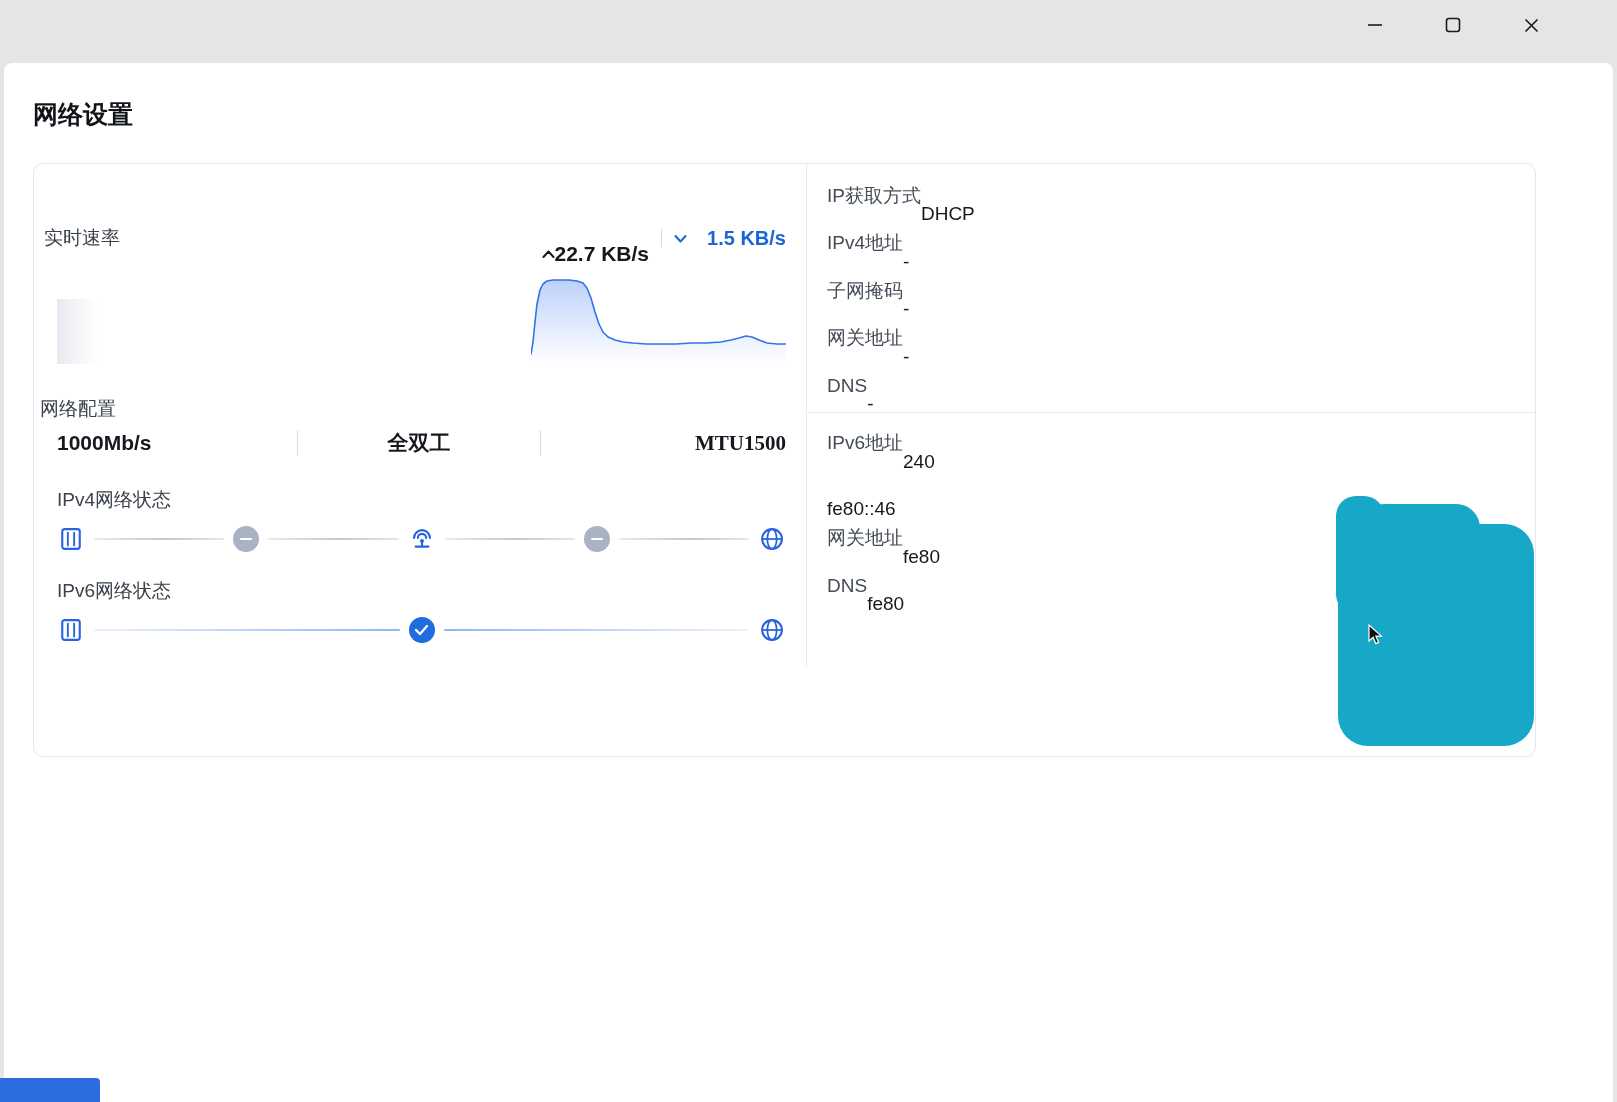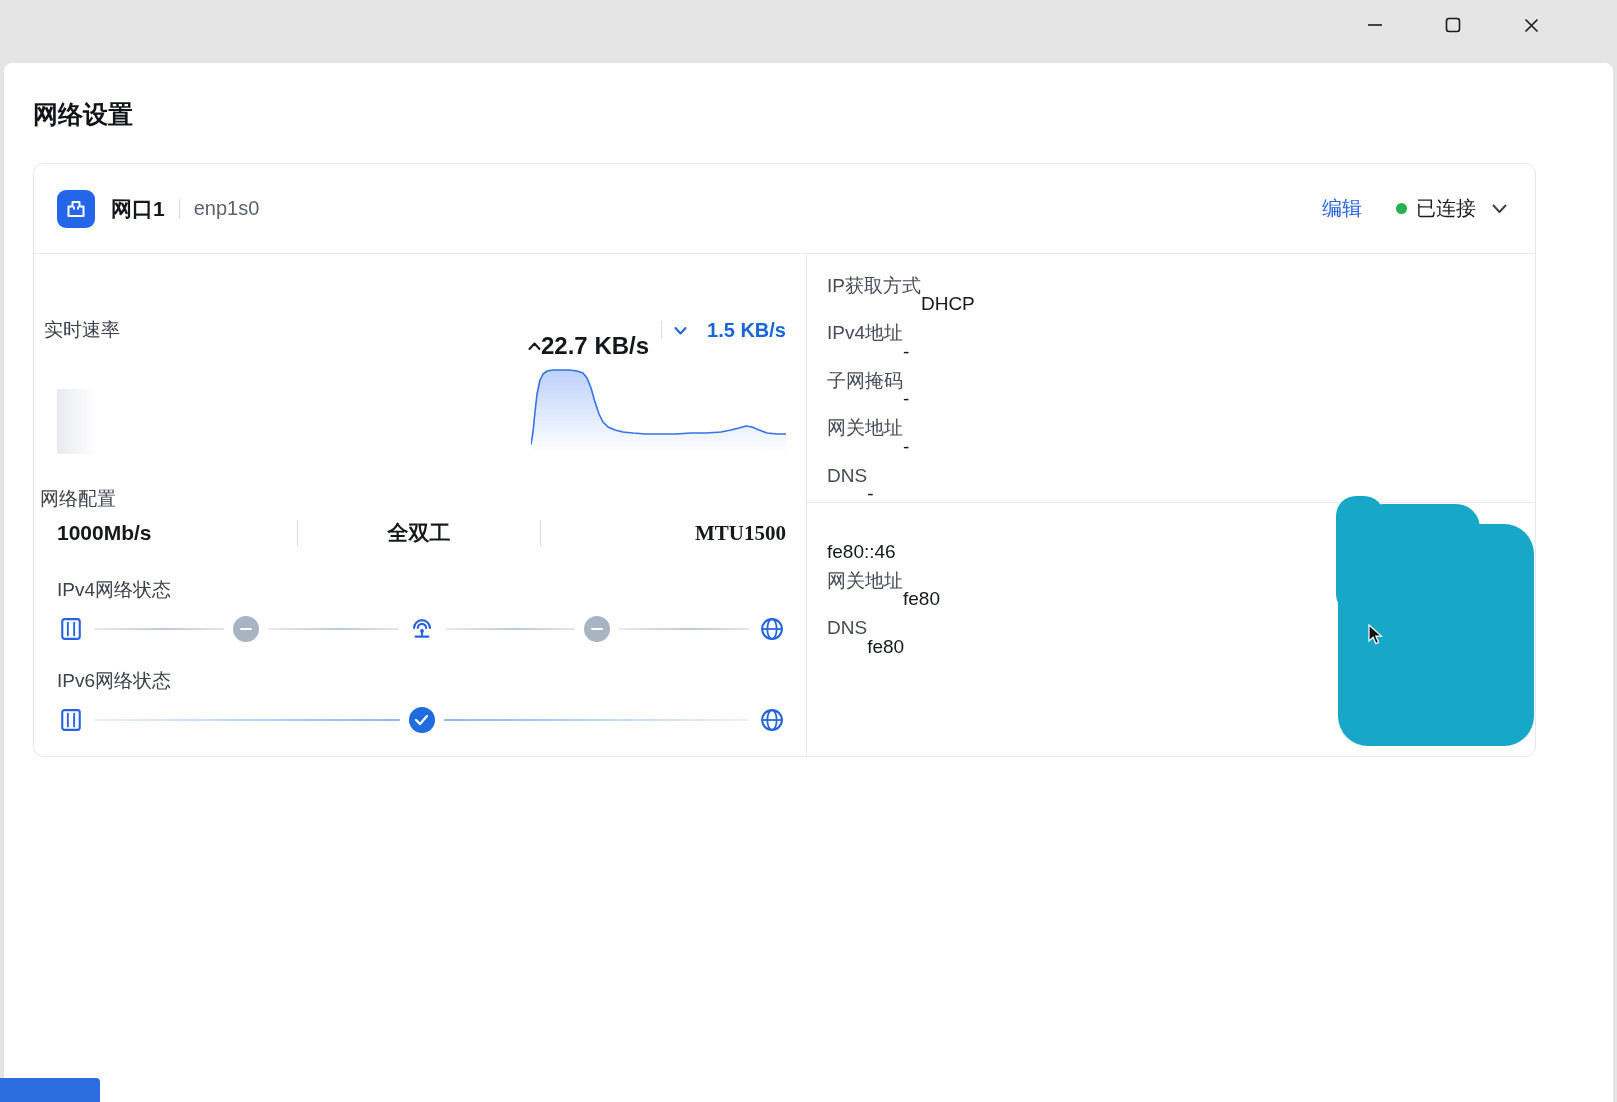--- a/index.html
+++ b/index.html
@@ -30,21 +30,21 @@
   .status-text { font-size:20px; color:#191d24; }
   .status .chev { margin-left:7px; }
 
   .card-body { position:relative; height:503px; }
 
   
   .left-panel { position:absolute; left:0; top:0; width:772px; height:503px; }
   .rt-row { position:absolute; top:46px; left:10px; right:20px; display:flex; align-items:center; justify-content:space-between; }
   .panel-label { font-size:19px; color:#3c424c; }
   .speeds { display:flex; align-items:center; gap:12px; }
-  .speed-up { display:flex; align-items:center; font-size:24px; font-weight:700; color:#14171c;margin-top:32px; }
+  .speed-up { display:flex; align-items:center; font-size:21px; font-weight:700; color:#14171c;margin-top:32px; }
   .speed-down { display:flex; align-items:center; gap:20px; font-size:20px; font-weight:700; color:#1a66d9; }
   .speed-sep { width:1px; height:18px; background:#d8dce2; }
 
   .chart-ghost { position:absolute; left:23px; top:135px; width:40px; height:65px;
     background:linear-gradient(90deg,#e7eaef 0%, rgba(231,234,239,0) 100%); }
   .spark { position:absolute; left:497px; top:112px; }
 
   .cfg-label { position:absolute; top:232px; left:6px; }
   .config-row { position:absolute; top:262px; left:23px; right:20px; height:34px; display:flex; align-items:center; }
   .cfg-cell { font-size:21px; font-weight:700; color:#15181d; height:26px; line-height:26px; }
@@ -102,41 +102,20 @@
           <path d="M1.5 1.5 L13.5 13.5 M13.5 1.5 L1.5 13.5" stroke="#1b1b1b" stroke-width="1.6"></path>
         </svg>
     </div>
   </div>
 
   <div class="content">
     <div class="page-title">网络设置</div>
 
     <div class="card">
 
-      <div class="card-header">
-        <div class="port-icon">
-          <svg width="24" height="24" viewBox="0 0 24 24">
-            <path d="M4.5 9.5 h4 V5 h7 v4.5 h4 V19 h-15 z" fill="none" stroke="#ffffff" stroke-width="2" stroke-linejoin="round"></path>
-            <path d="M10 9.5 v3 M14 9.5 v3" stroke="#ffffff" stroke-width="1.8"></path>
-          </svg>
-        </div>
-        <span class="port-name">网口1</span>
-        <span class="vsep"></span>
-        <span class="iface">enp1s0</span>
-        <div class="header-right">
-          <a class="edit-link">编辑</a>
-          <div class="status">
-            <span class="status-dot"></span>
-            <span class="status-text">已连接</span>
-            <svg class="chev" width="15" height="10" viewBox="0 0 15 10">
-                <polyline points="1.5,1.5 7.5,8 13.5,1.5" fill="none" stroke="#3c424c" stroke-width="2" stroke-linecap="round" stroke-linejoin="round"></polyline>
-              </svg>
-          </div>
-        </div>
-      </div>
 
       <div class="card-body">
 
         <div class="left-panel">
 
           <div class="rt-row">
             <span class="panel-label">实时速率</span>
             <div class="speeds">
               <span class="speed-up">
                 <svg width="13" height="9" viewBox="0 0 13 9">
@@ -244,20 +223,24 @@
             <div class="d-row">
               <span class="d-label">DNS</span>
               <span class="d-value">-</span>
             </div>
           </div>
 
           <div class="h-divider"></div>
 
           <div class="ipv6-rows">
             <div class="d-row">
+              <span class="d-label">IPv6地址</span>
+              <span class="d-value">240</span>
+            </div>
+            <div class="d-row">
               <span class="d-label"></span>
               <span class="d-value">fe80::46</span>
             </div>
             <div class="d-row">
               <span class="d-label">网关地址</span>
               <span class="d-value">fe80</span>
             </div>
             <div class="d-row">
               <span class="d-label">DNS</span>
               <span class="d-value">fe80</span>

